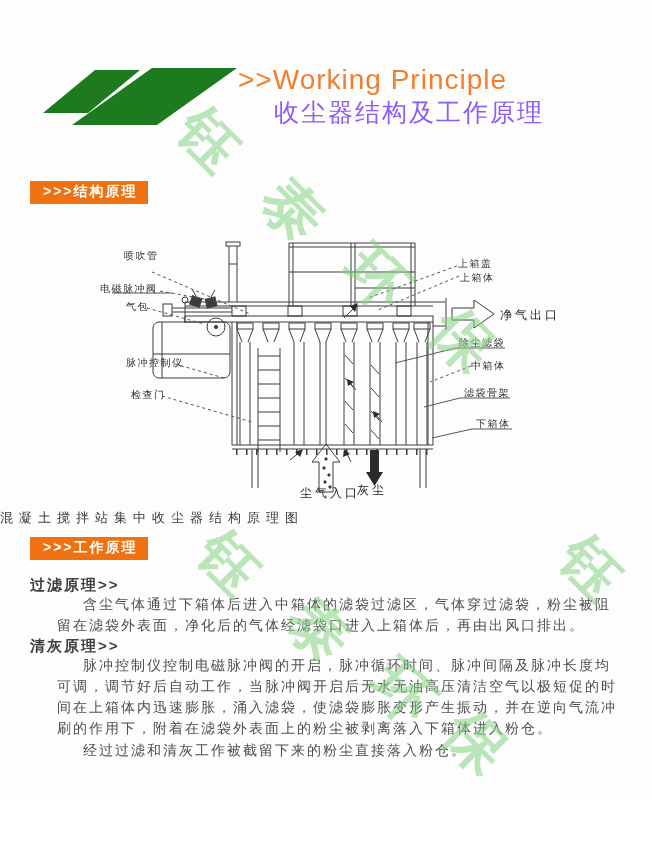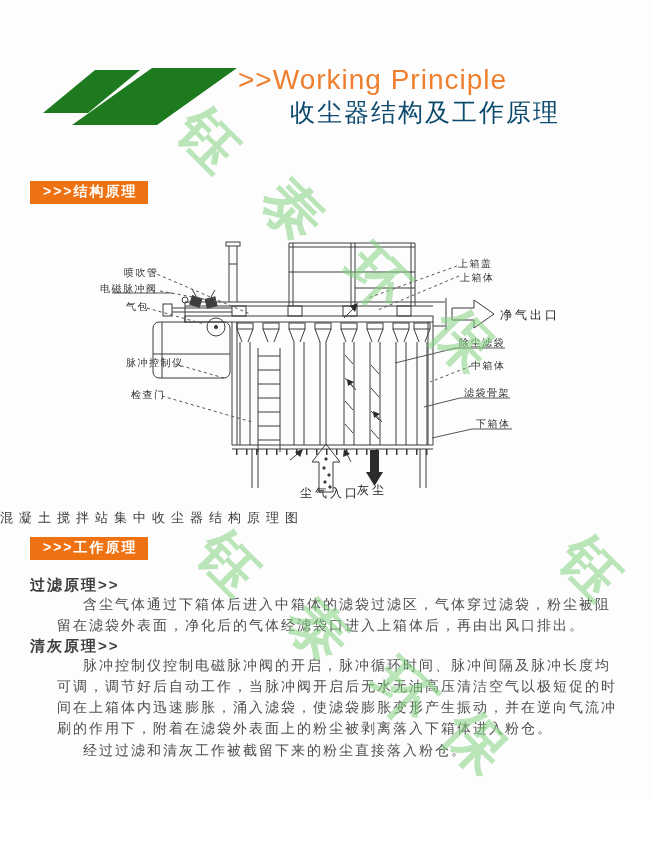--- a/index.html
+++ b/index.html
@@ -8,22 +8,22 @@
     background:#fdfdfd; overflow:hidden;
     font-family:"Liberation Sans", sans-serif;
   }
   
   .hdr-svg{position:absolute;left:0;top:0;}
   .title-en{
     position:absolute; left:238px; top:64px;
     font-size:28px; color:#ef7f2e; letter-spacing:1px; white-space:nowrap;
   }
   .title-zh{
-    position:absolute; left:290px; top:96px;
-    font-size:25px; color:#0c4a6e; letter-spacing:2px; white-space:nowrap;
+    position:absolute; left:274px; top:96px;
+    font-size:25px; color:#8b5cf6; letter-spacing:2px; white-space:nowrap;
   }
   
   .sec-label{
     position:absolute; left:30px;
     background:#ee7211; color:#ffffff;
     font-size:14px; font-weight:bold; letter-spacing:2px;
     padding:2px 10px 3px 13px; white-space:nowrap;
   }
   #sec-structure{top:181px;}
   #sec-working{top:537px;}
@@ -246,21 +246,21 @@
             <line x1="395" y1="133" x2="456" y2="118"></line>
           <line x1="460" y1="168" x2="510" y2="168"></line>
             <line x1="424" y1="177" x2="460" y2="168"></line>
           <line x1="472" y1="199" x2="512" y2="199"></line>
             <line x1="432" y1="208" x2="472" y2="199"></line>
           <line x1="112" y1="63" x2="172" y2="63"></line>
         </g>
       </g>
     </svg>
 
-    <span class="dlabel" style="left:124px; top:36px;text-align:right;">喷吹管</span>
+    <span class="dlabel" style="left:124px; top:19px;text-align:right;">喷吹管</span>
     <span class="dlabel" style="left:100px; top:52px;">电磁脉冲阀</span>
     <span class="dlabel" style="left:126px; top:70px;">气包</span>
     <span class="dlabel" style="left:126px; top:126px;">脉冲控制仪</span>
     <span class="dlabel" style="left:131px; top:158px;">检查门</span>
     <span class="dlabel" style="left:458px; top:27px;">上箱盖</span>
     <span class="dlabel" style="left:460px; top:41px;">上箱体</span>
     <span class="dlabel big" style="left:500px; top:77px;">净气出口</span>
     <span class="dlabel" style="left:459px; top:106px;">除尘滤袋</span>
     <span class="dlabel" style="left:471px; top:129px;">中箱体</span>
     <span class="dlabel" style="left:464px; top:156px;">滤袋骨架</span>

